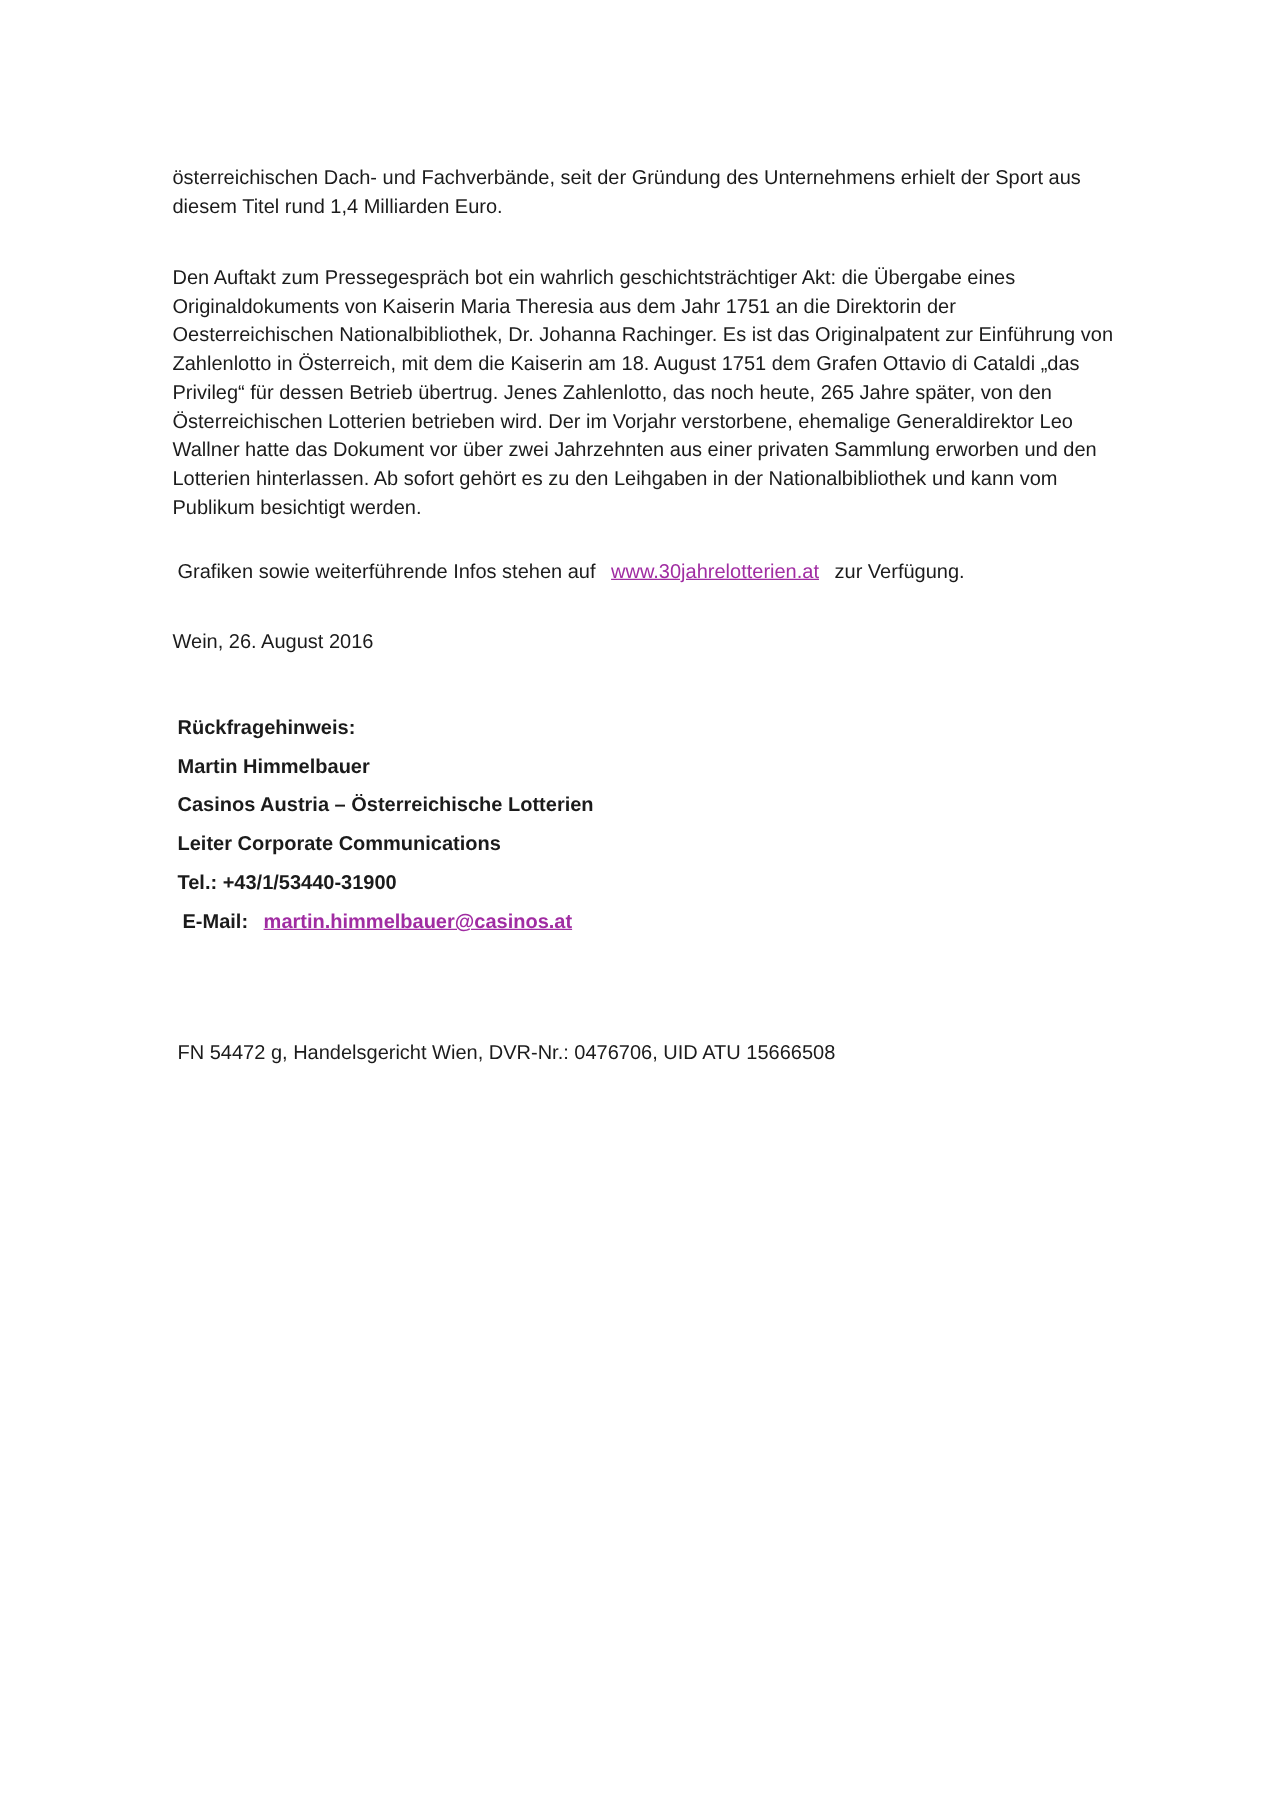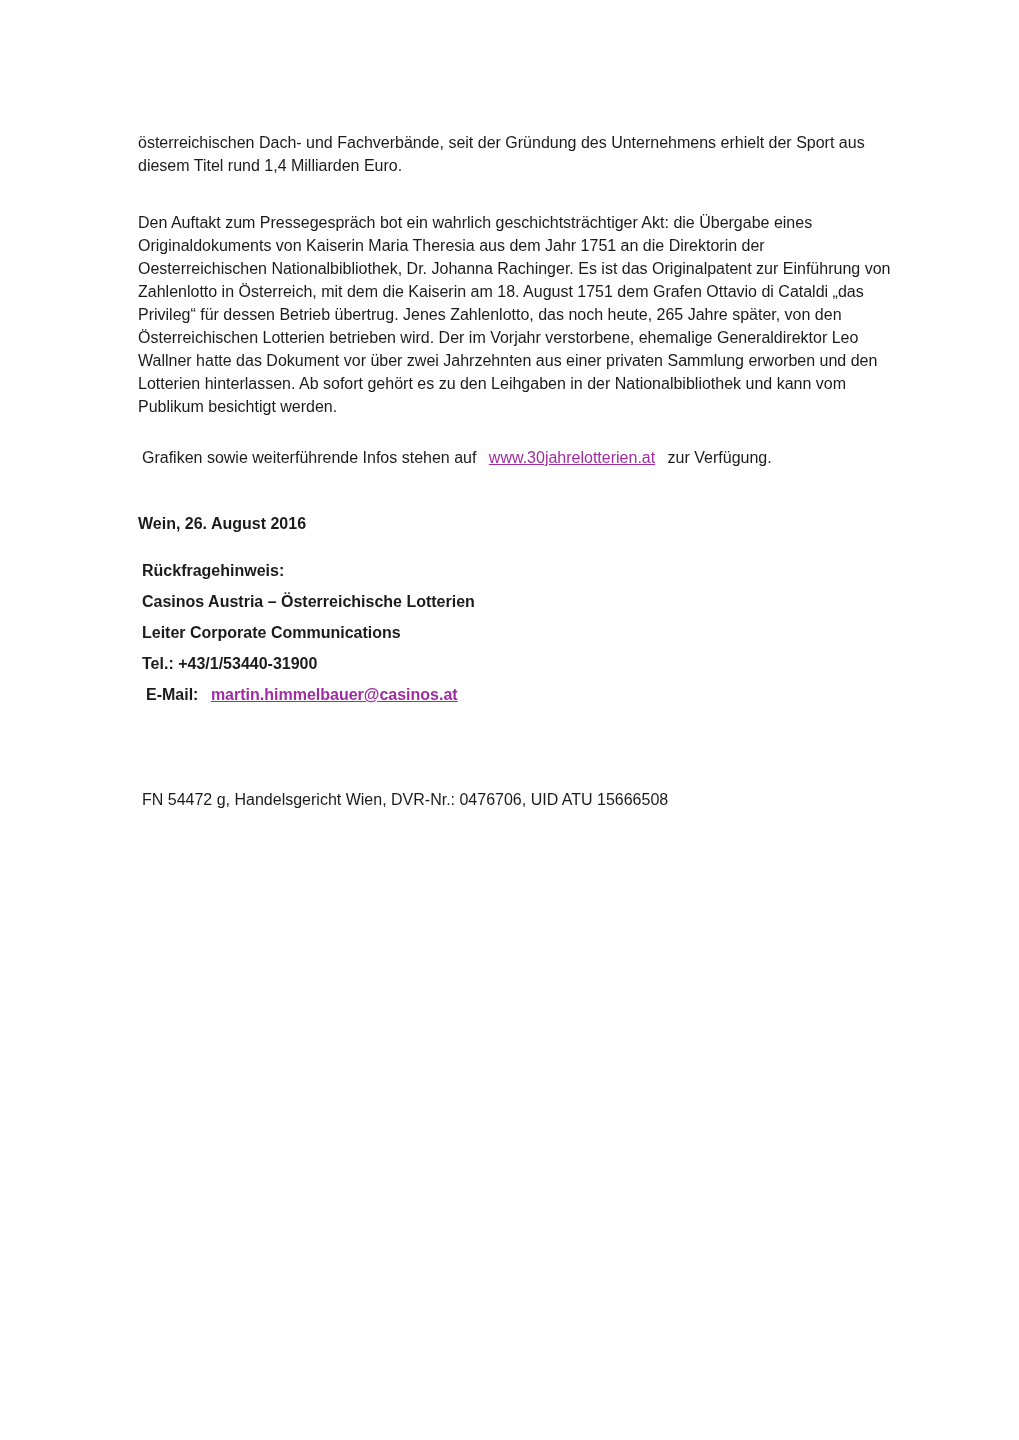--- a/index.html
+++ b/index.html
@@ -16,22 +16,22 @@
       overflow: hidden;
     }
     .content {
       position: absolute;
       top: 115px;
       left: 122px;
       width: 772px;
     }
     .para { margin-bottom: 26px; }
     .para-main { margin-bottom: 20px; }
-    .para-grafiken { margin-bottom: 35px; }
-    .para-dateline { margin-bottom: 12px; font-weight: bold; }
+    .para-grafiken { margin-bottom: 25px; }
+    .para-dateline { margin-bottom: 34px; }
     .contact-block { margin-bottom: 66px; font-weight: bold; }
     .contact-line { display: block; }
     a.doc-link, .doc-link {
       color: #a02ca2;
       text-decoration: underline;
       cursor: pointer;
     }
   </style>
 </head>
 <body>
@@ -42,20 +42,21 @@
     <p class="para">österreichischen Dach- und Fachverbände, seit der Gründung des Unternehmens erhielt der Sport aus diesem Titel rund 1,4 Milliarden Euro.</p>
 
     <p class="para-main">Den Auftakt zum Pressegespräch bot ein wahrlich geschichtsträchtiger Akt: die Übergabe eines Originaldokuments von Kaiserin Maria Theresia aus dem Jahr 1751 an die Direktorin der Oesterreichischen Nationalbibliothek, Dr. Johanna Rachinger. Es ist das Originalpatent zur Einführung von Zahlenlotto in Österreich, mit dem die Kaiserin am 18. August 1751 dem Grafen Ottavio di Cataldi „das Privileg“ für dessen Betrieb übertrug. Jenes Zahlenlotto, das noch heute, 265 Jahre später, von den Österreichischen Lotterien betrieben wird. Der im Vorjahr verstorbene, ehemalige Generaldirektor Leo Wallner hatte das Dokument vor über zwei Jahrzehnten aus einer privaten Sammlung erworben und den Lotterien hinterlassen. Ab sofort gehört es zu den Leihgaben in der Nationalbibliothek und kann vom Publikum besichtigt werden.</p>
 
     <p class="para-grafiken"><span>Grafiken sowie weiterführende Infos stehen auf </span><a class="doc-link">www.30jahrelotterien.at</a><span> zur Verfügung.</span></p>
 
     <p class="para-dateline">Wein, 26. August 2016</p>
 
     <div class="contact-block">
       <span class="contact-line">Rückfragehinweis:</span>
+      <span class="contact-line">Martin Himmelbauer</span>
       <span class="contact-line">Casinos Austria – Österreichische Lotterien</span>
       <span class="contact-line">Leiter Corporate Communications</span>
       <span class="contact-line">Tel.: +43/1/53440-31900</span>
       <span class="contact-line"><span>E-Mail: </span><a class="doc-link">martin.himmelbauer@casinos.at</a></span>
     </div>
 
     <div>
       <span class="contact-line">FN 54472 g, Handelsgericht Wien, DVR-Nr.: 0476706, UID ATU 15666508</span>
     </div>
 

